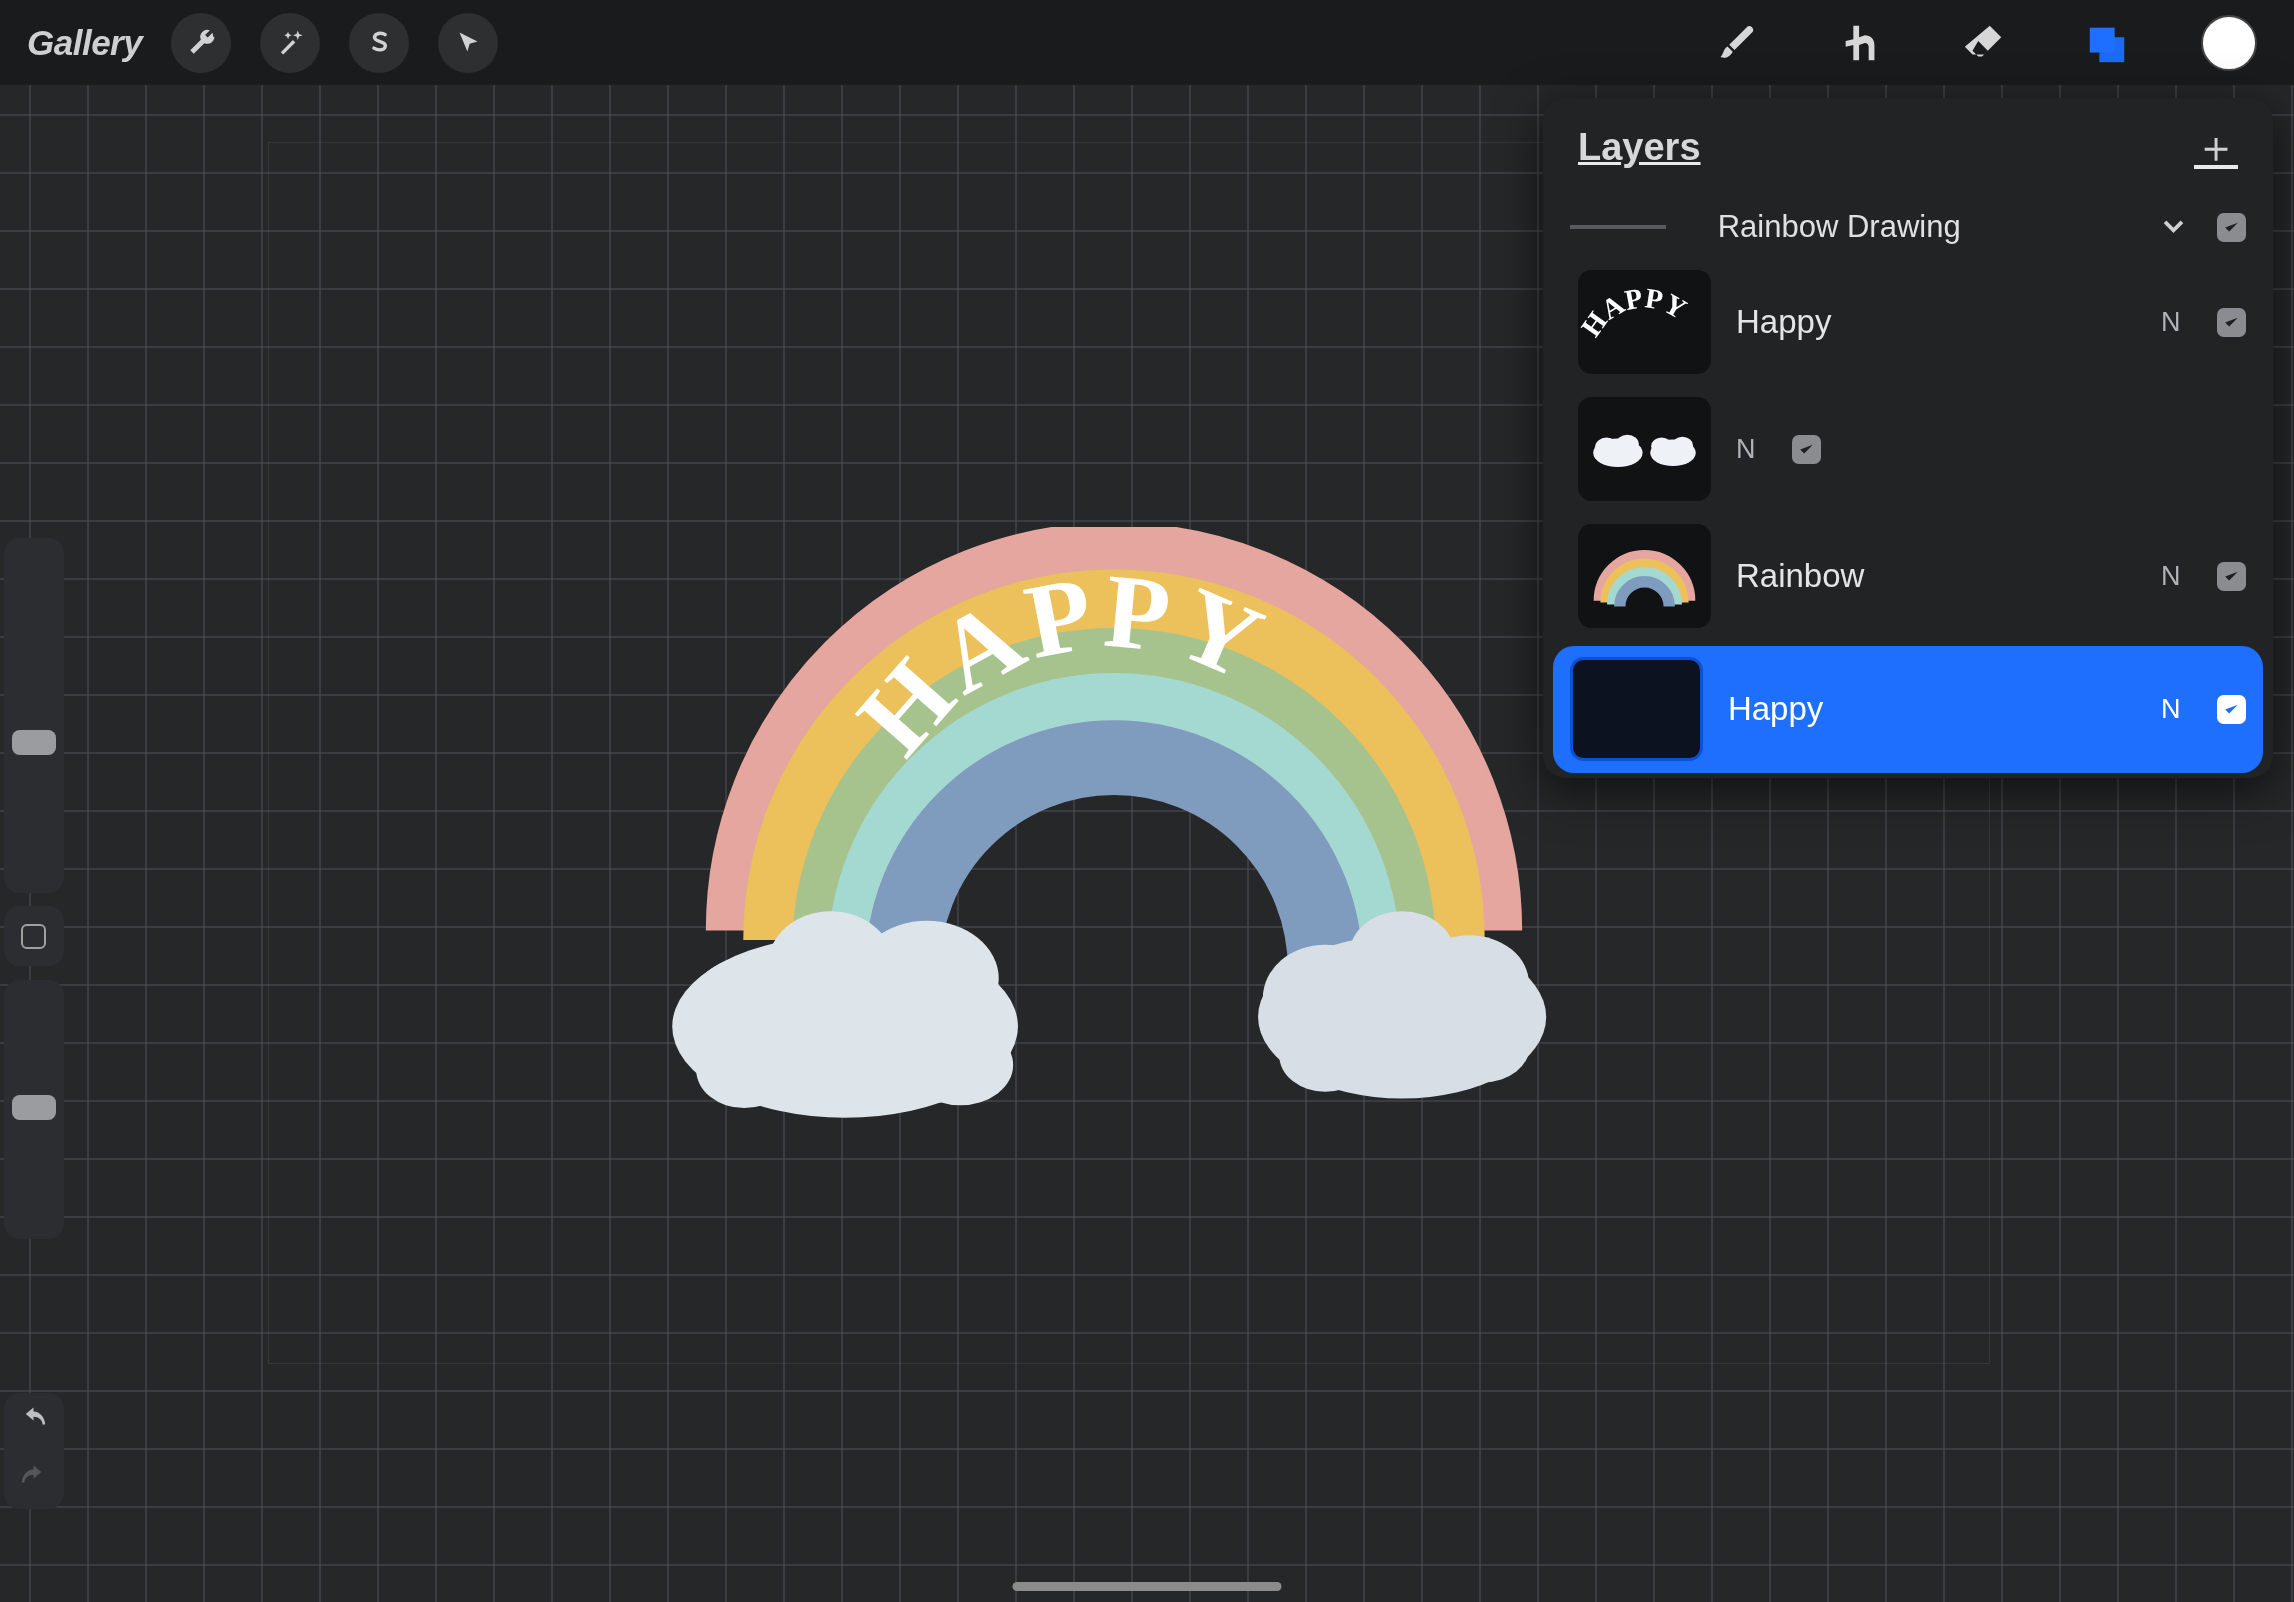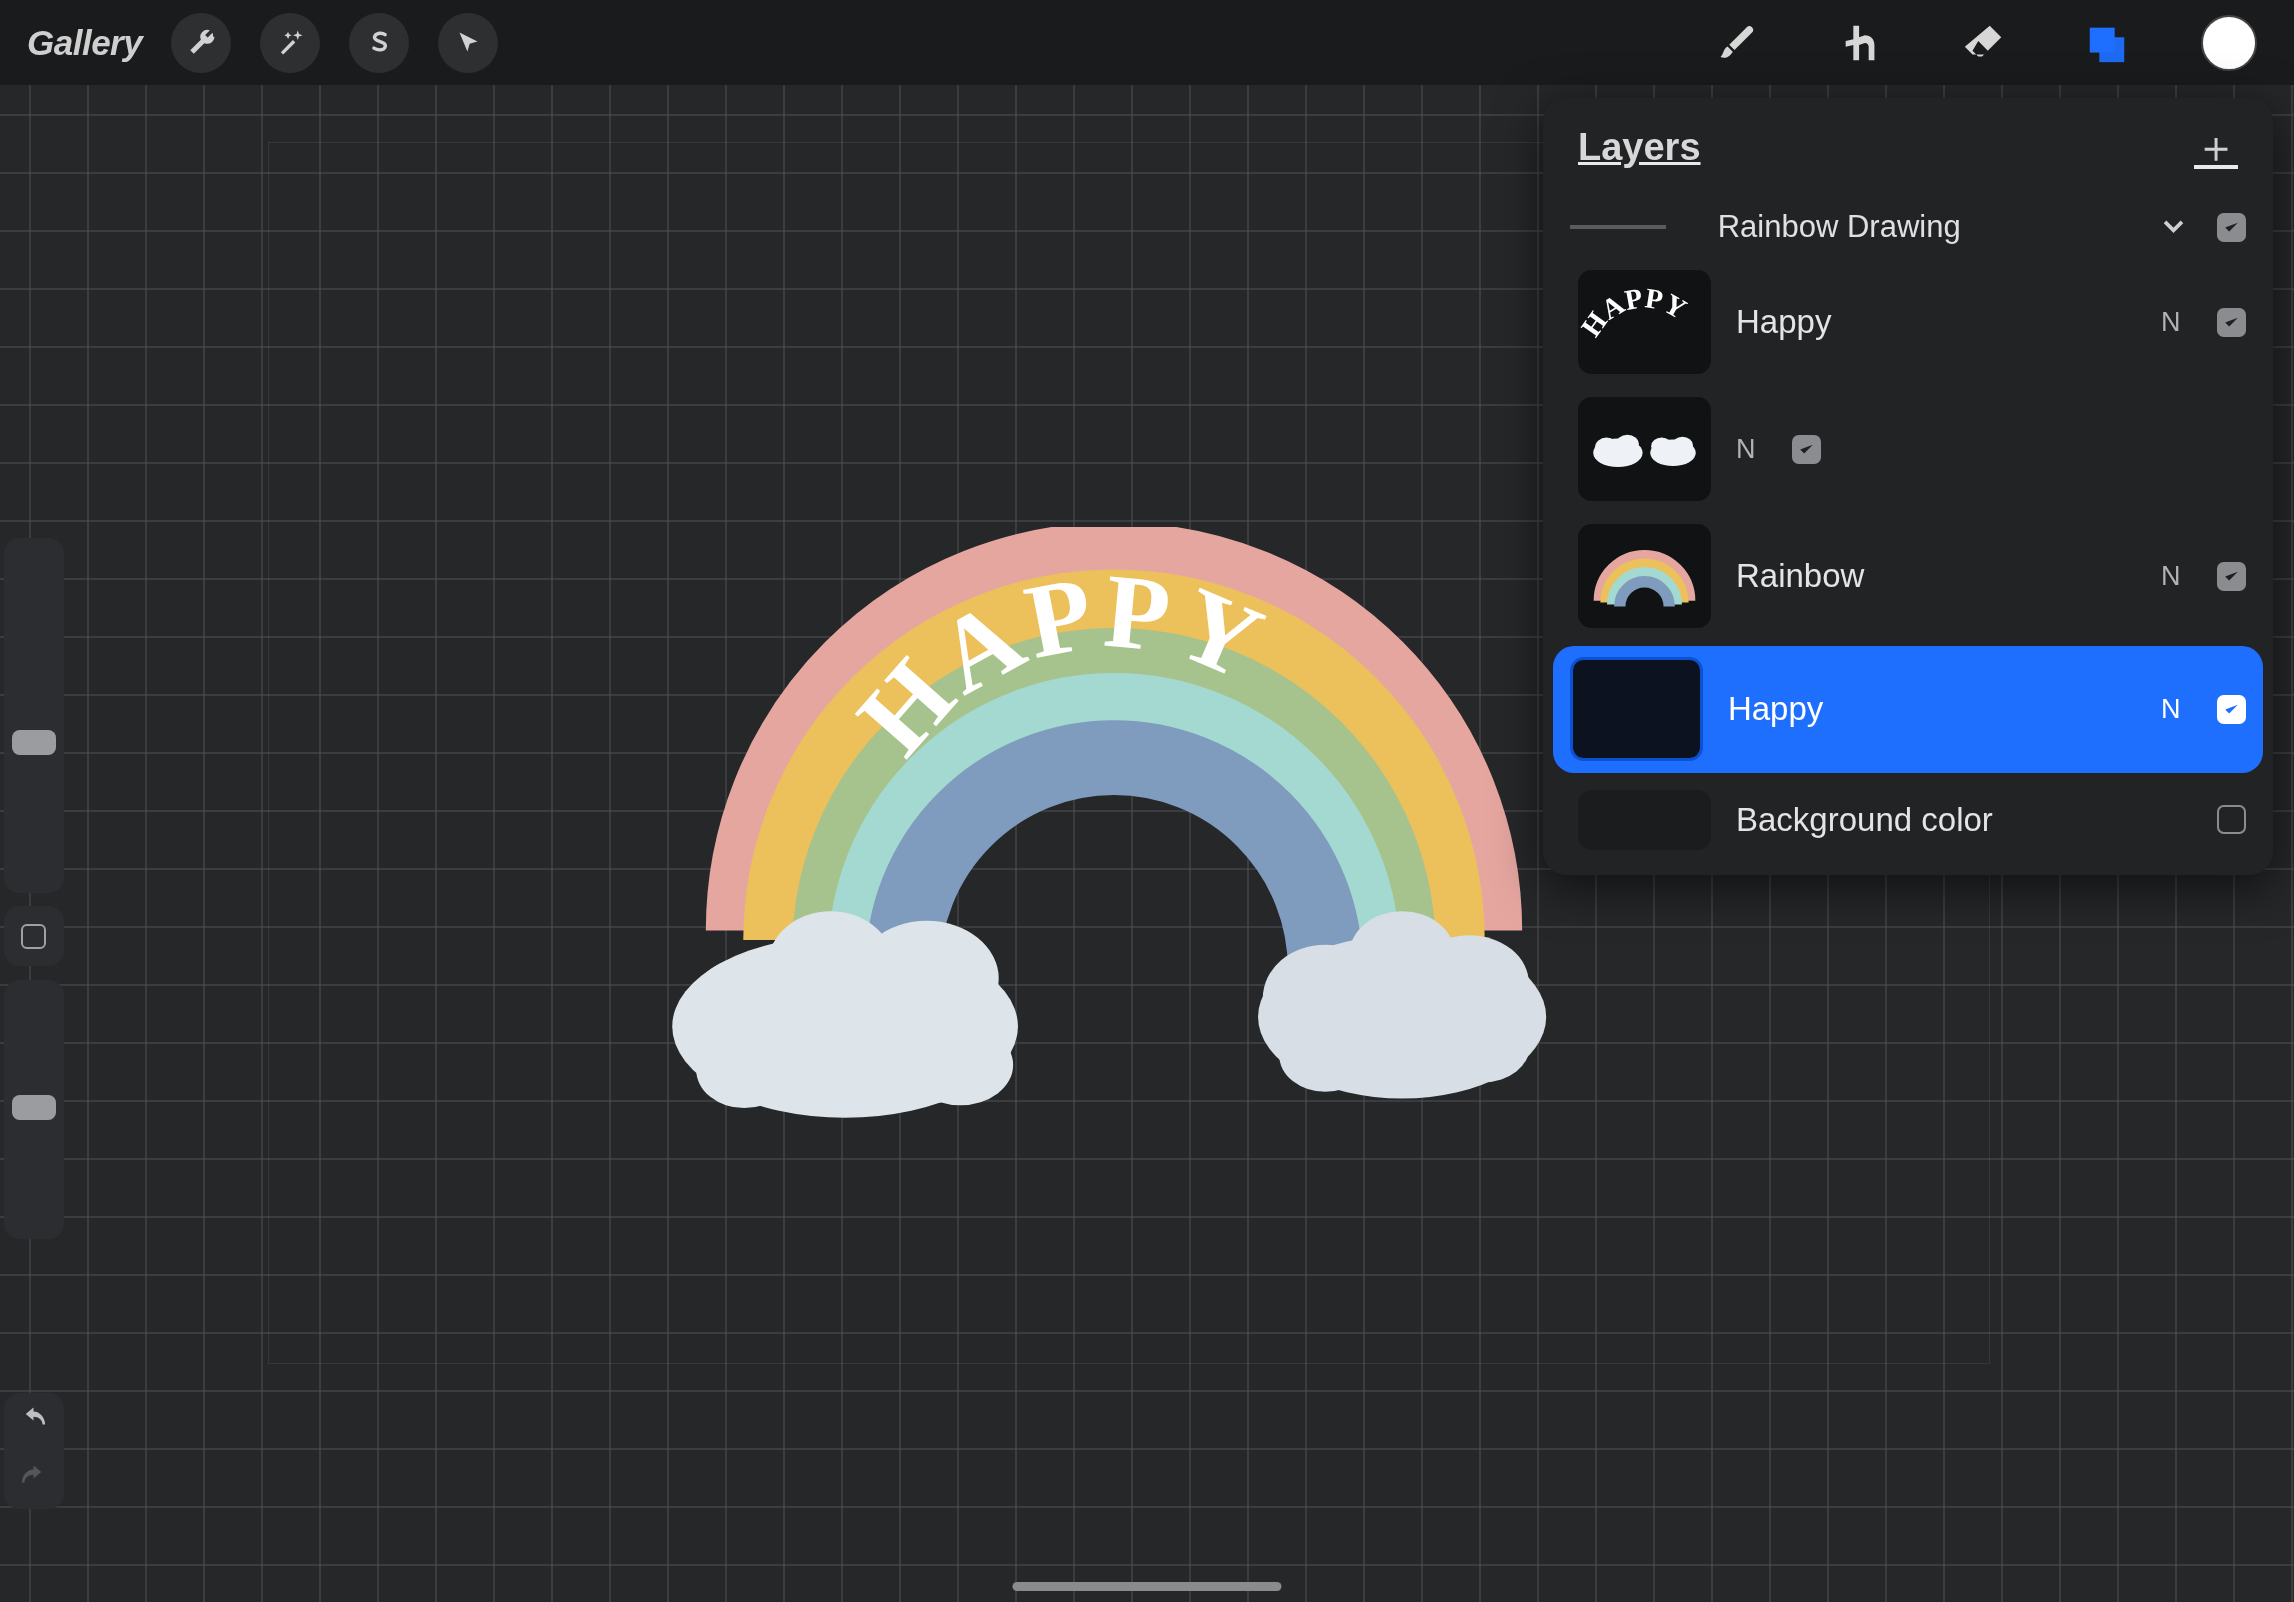--- a/index.html
+++ b/index.html
@@ -384,21 +384,16 @@
     <div class="layer-thumb"></div>
     <span class="layer-name">Happy</span>
     <span class="blend-n">N</span>
     <span class="chk on">
         <svg viewBox="0 0 24 24">
           <path d="M4 12l5 5L20 6"></path>
         </svg>
       </span>
   </div>
 
-  <div class="layer-row bgcolor" style="padding-bottom:25px">
-    <div class="layer-thumb" style="background:#1b1c1e"></div>
-    <span class="layer-name">Background color</span>
-    <span class="chk off"></span>
-  </div>
 </div>
 
 <div class="home-bar"></div>
 
 
 </body></html>

